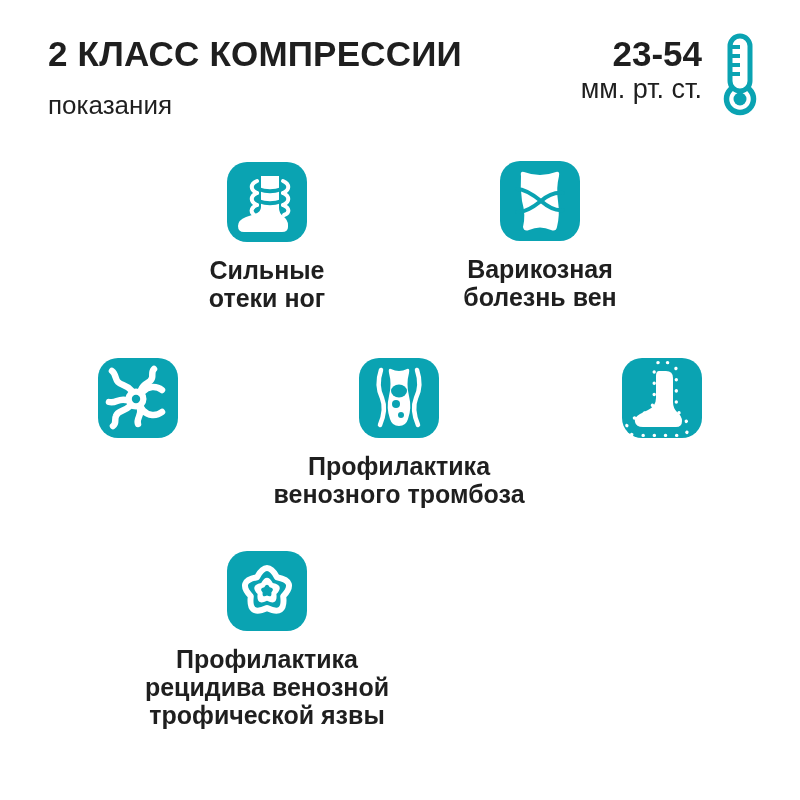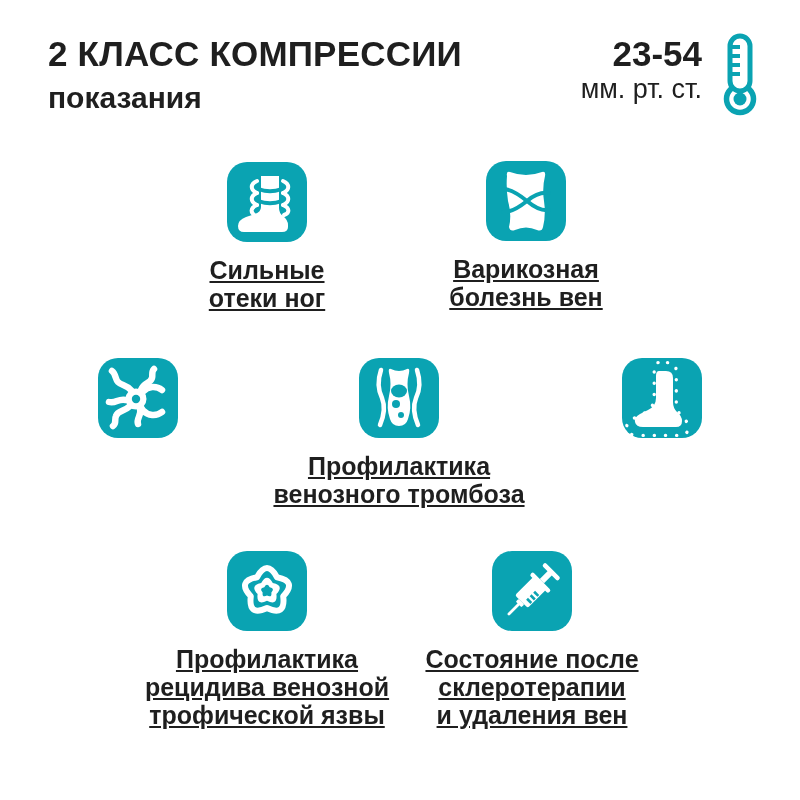--- a/index.html
+++ b/index.html
@@ -13,42 +13,42 @@
   body{
     background:var(--background);
     font-family:"Liberation Sans","DejaVu Sans",sans-serif;
     color:var(--text);
   }
   .canvas{position:relative;width:800px;height:584px;background:var(--background);}
 
   
   .header-left{position:absolute;left:48px;top:34px;}
   .title{font-size:35px;font-weight:700;line-height:40px;letter-spacing:.2px;}
-  .subtitle{font-size:30px;font-weight:700;line-height:30px;margin-top:9px;}
+  .subtitle{font-size:26px;font-weight:400;line-height:30px;margin-top:16px;}
   .header-right{position:absolute;right:98px;top:34px;text-align:right;}
   .pressure-value{font-size:35px;font-weight:700;line-height:40px;}
   .pressure-unit{font-size:27px;font-weight:400;line-height:30px;}
   .thermo{position:absolute;left:714px;top:33px;width:52px;height:86px;}
 
   
   .item{position:absolute;display:flex;flex-direction:column;align-items:center;}
   .tile{
     width:80px;height:80px;border-radius:20px;
     background:var(--accent);
     display:flex;align-items:center;justify-content:center;
     flex:0 0 auto;
   }
   .tile svg{width:80px;height:80px;display:block;}
   .caption{
     margin-top:14px;
     font-size:25px;line-height:28px;font-weight:700;
-    text-align:center;white-space:pre-line;color:var(--text);text-decoration:underline;
+    text-align:center;white-space:pre-line;color:var(--text);
   }
   .item1{left:117px;top:162px;width:300px;}
-  .item2{left:376px;top:161px;width:300px;}
+  .item2{left:390px;top:161px;width:300px;}
   .item3{left:-12px;top:358px;width:300px;}
   .item4{left:229px;top:358px;width:340px;}
   .item5{left:492px;top:358px;width:340px;}
   .item6{left:87px; top:551px;width:360px;}
   .item7{left:352px;top:551px;width:360px;}
 
   
   .gf{fill:var(--glyph);}
   .gs{stroke:var(--glyph);fill:none;}
   .af{fill:var(--accent);}
@@ -157,34 +157,14 @@
         <path class="gs" stroke-width="6" stroke-linejoin="round" d="M50 26.2 Q70.4 30.1 56.2 45.3 Q58.8 65.9 40 57 Q21.2 65.9 23.8 45.3 Q9.6 30.1 30 26.2 Q40 8 50 26.2 Z"></path>
         <path class="gf" transform="translate(40 40) scale(0.58) translate(-40 -40)" d="M50 26.2 Q70.4 30.1 56.2 45.3 Q58.8 65.9 40 57 Q21.2 65.9 23.8 45.3 Q9.6 30.1 30 26.2 Q40 8 50 26.2 Z"></path>
         <path class="af" transform="translate(40 40) scale(0.27) translate(-40 -40)" d="M50 26.2 Q70.4 30.1 56.2 45.3 Q58.8 65.9 40 57 Q21.2 65.9 23.8 45.3 Q9.6 30.1 30 26.2 Q40 8 50 26.2 Z"></path>
       </svg>
     </div>
     <div class="caption">Профилактика
 рецидива венозной
 трофической язвы</div>
   </div>
 
-  <div class="item item7">
-    <div class="tile">
-      <svg viewBox="0 0 80 80">
-        <g transform="rotate(-45 40 40)">
-          <rect class="gf" x="6" y="38.6" width="18" height="2.8" rx="1.4"></rect>
-          <rect class="gf" x="21" y="36" width="4" height="8" rx="1"></rect>
-          <rect class="gf" x="25" y="31" width="26" height="18" rx="2"></rect>
-          <line class="as" x1="31" y1="42" x2="31" y2="48" stroke-width="2.6"></line>
-          <line class="as" x1="36" y1="42" x2="36" y2="48" stroke-width="2.6"></line>
-          <line class="as" x1="41" y1="42" x2="41" y2="48" stroke-width="2.6"></line>
-          <rect class="gf" x="49.5" y="27" width="4.5" height="26" rx="2"></rect>
-          <rect class="gf" x="54" y="37" width="12" height="6"></rect>
-          <rect class="gf" x="65" y="29" width="4.5" height="22" rx="2"></rect>
-        </g>
-      </svg>
-    </div>
-    <div class="caption">Состояние после
-склеротерапии
-и удаления вен</div>
-  </div>
 
 </div>
 
 </body></html>

